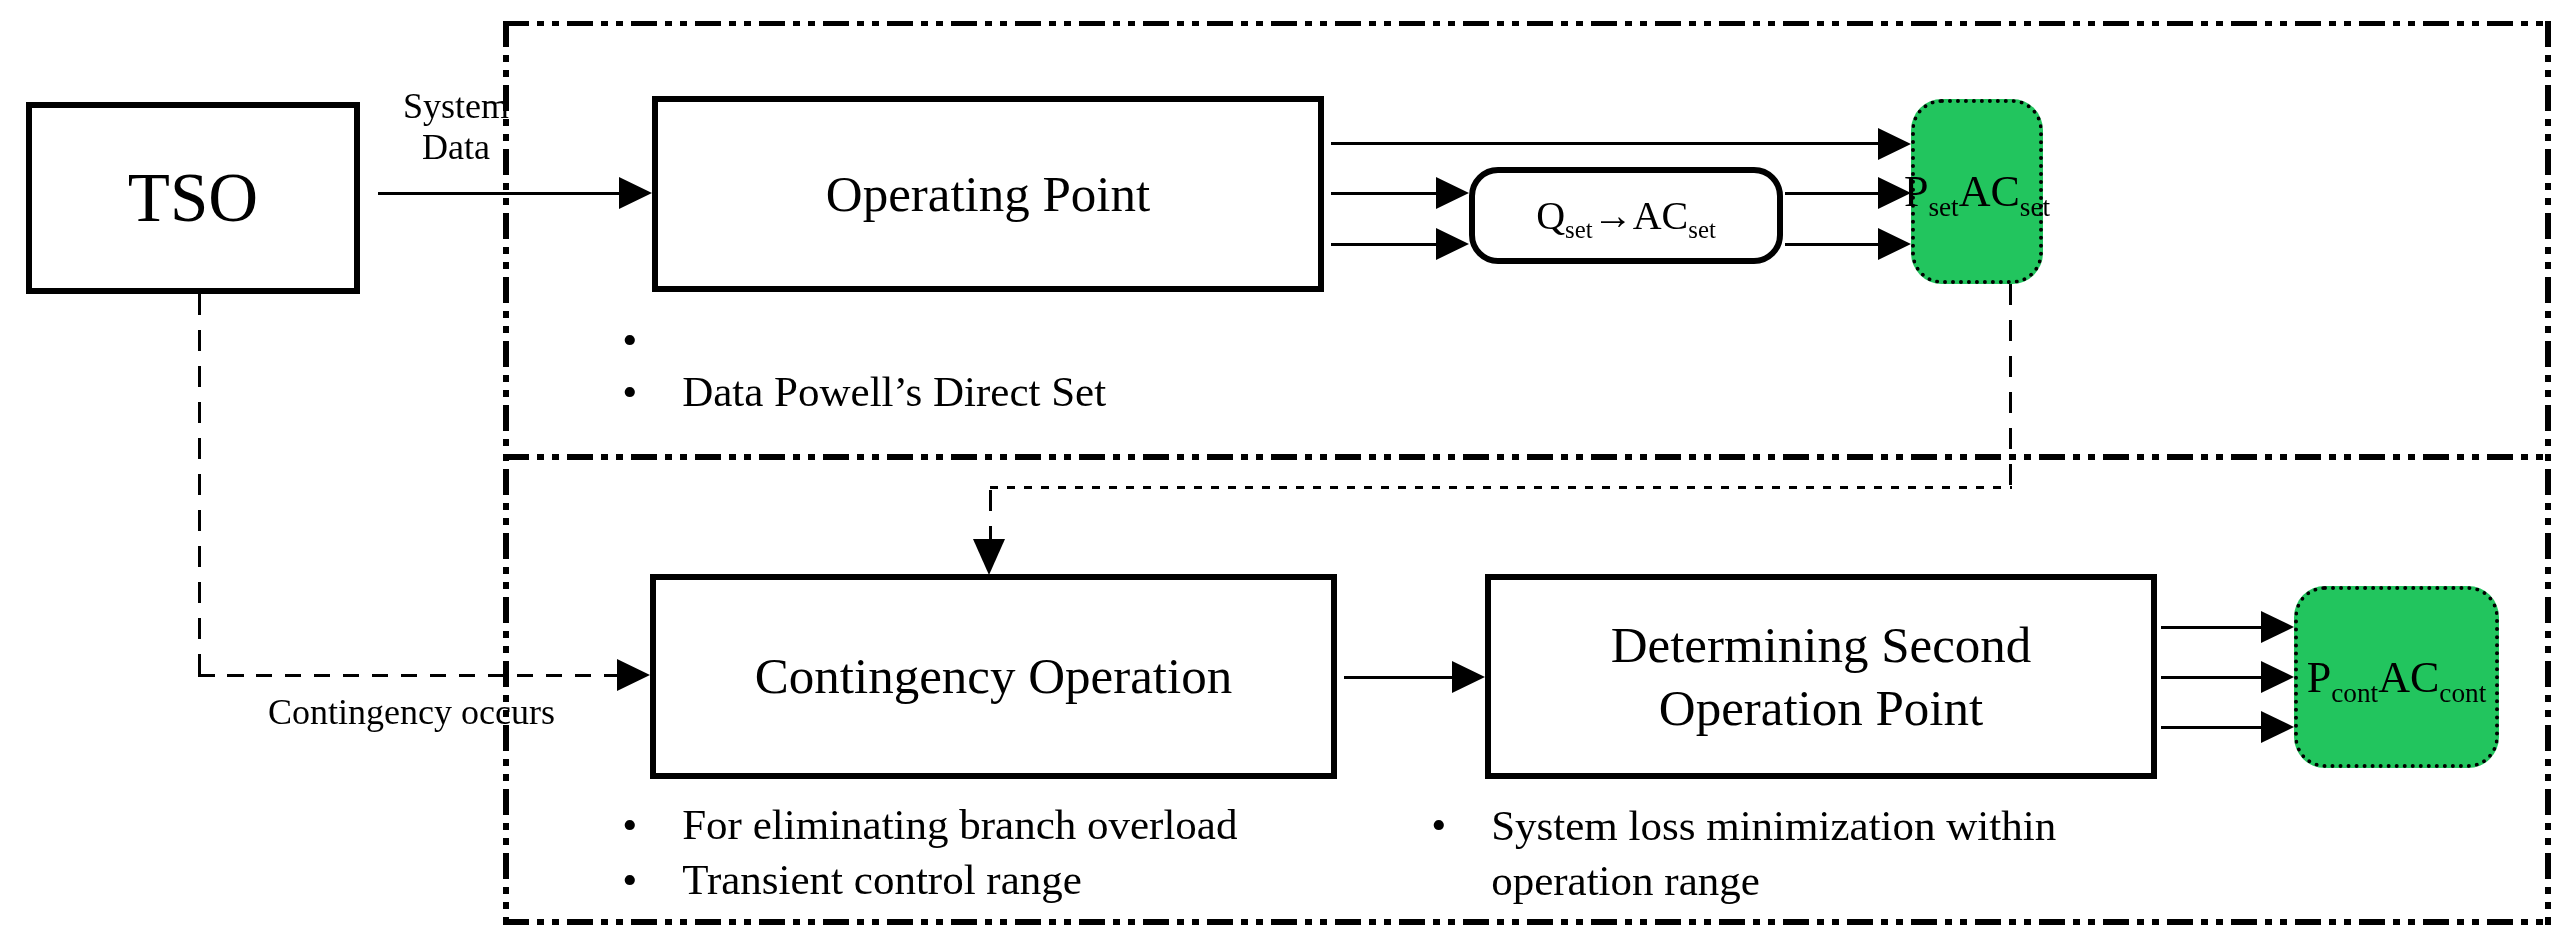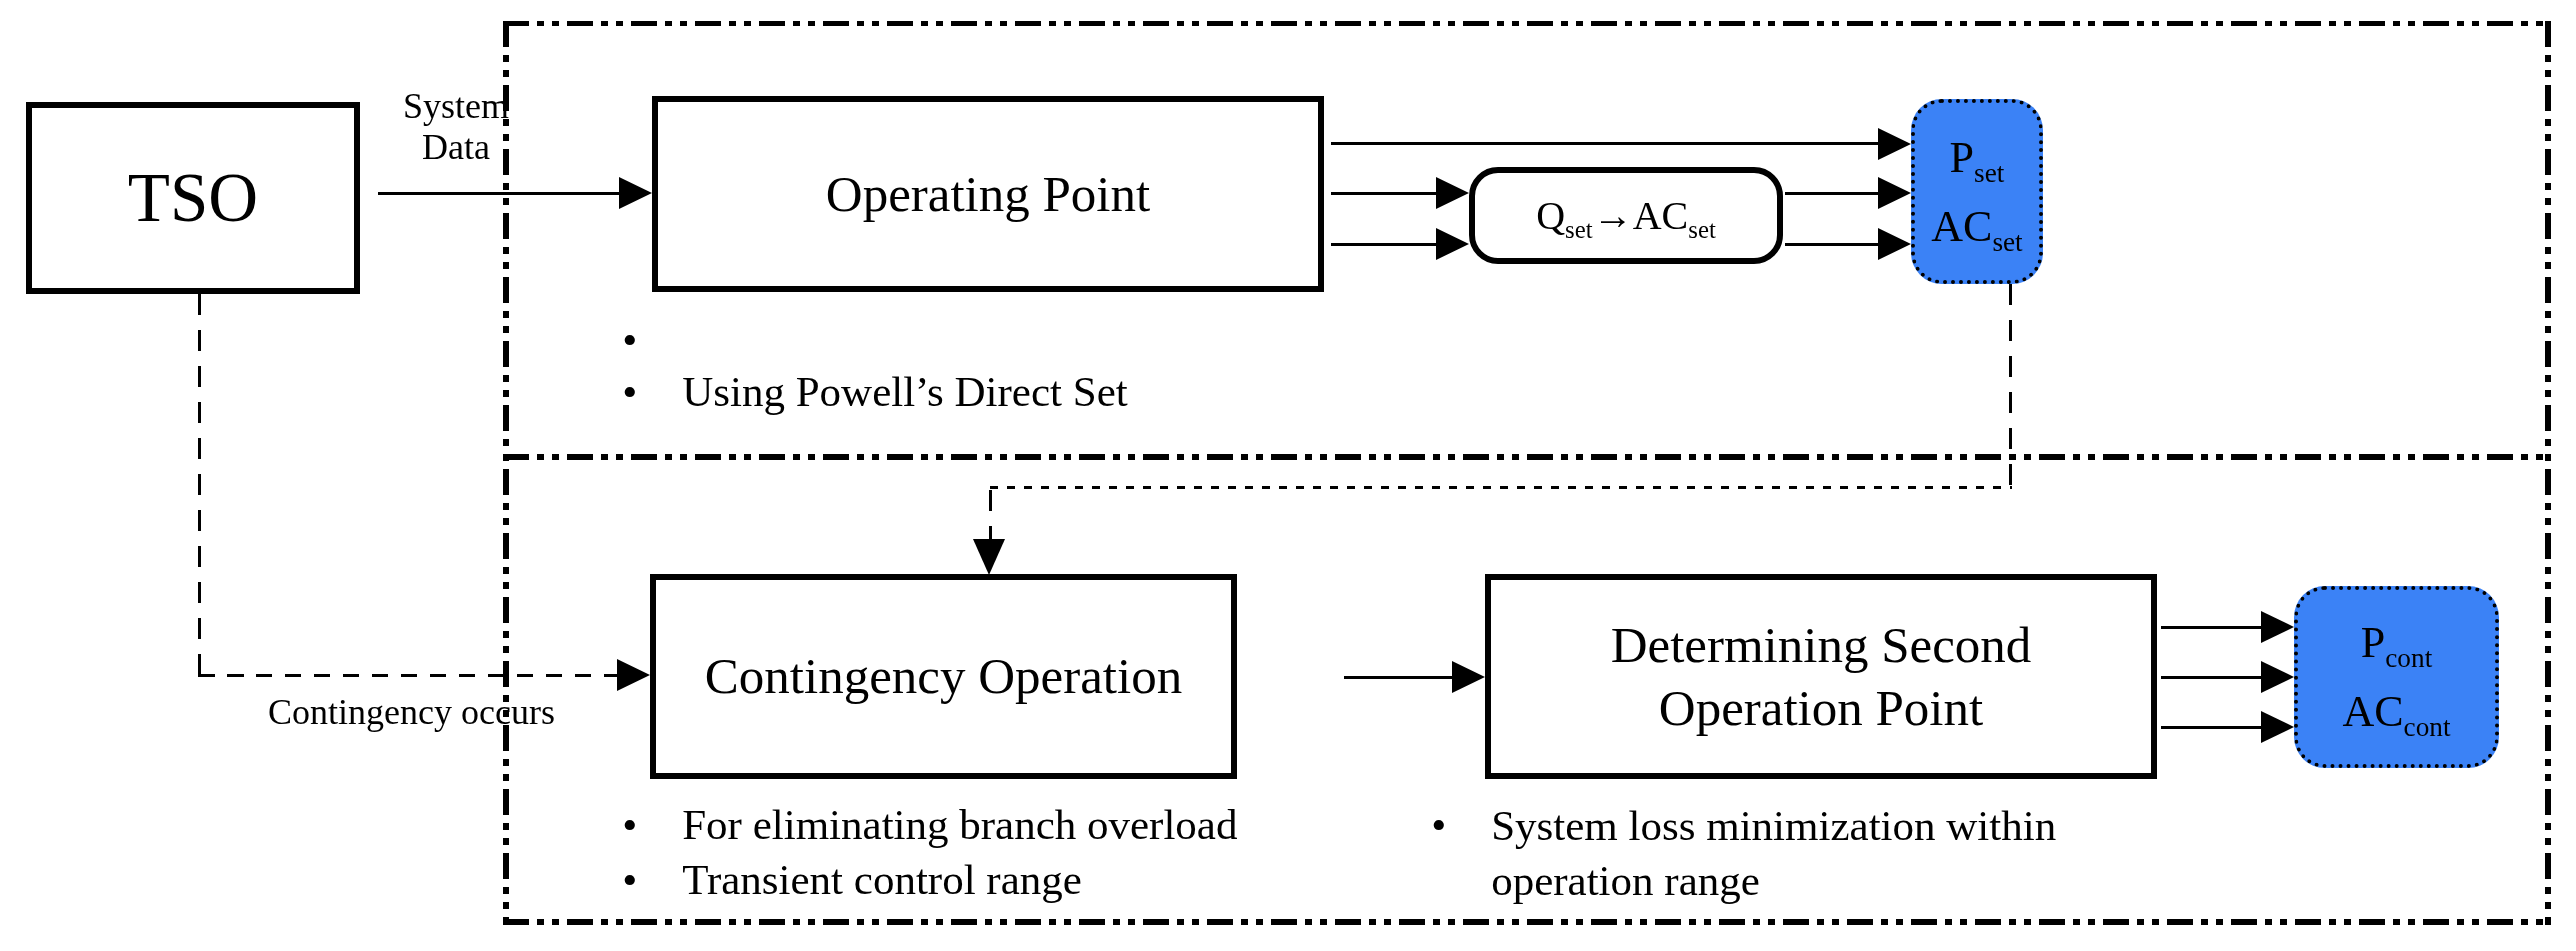--- a/index.html
+++ b/index.html
@@ -22,22 +22,22 @@
   
   .arr-r{position:absolute;width:0;height:0;z-index:2;
     border-top:16.5px solid transparent;border-bottom:16.5px solid transparent;border-left:33px solid #000;}
   .arr-d{position:absolute;width:0;height:0;z-index:2;
     border-left:16.5px solid transparent;border-right:16.5px solid transparent;border-top:36px solid #000;}
   
   .pbox{position:absolute;box-sizing:border-box;border:6.9px solid #000;background:#fff;z-index:3;
     display:flex;flex-direction:column;align-items:center;justify-content:center;text-align:center;}
   .pbox .t{font-size:51px;line-height:63px;white-space:nowrap;}
   
-  .dbox{position:absolute;box-sizing:border-box;border:4.8px dotted #000;border-radius:31px;background:#3b82f6;z-index:3;
-    display:flex;flex-direction:column;align-items:center;justify-content:center;text-align:center;}
+  .dbox{position:absolute;box-sizing:border-box;border:4.8px dotted #000;border-radius:31px;background:#22c55e;z-index:3;
+    display:flex;flex-direction:row;align-items:center;justify-content:center;text-align:center;}
   .dbox .t{font-size:44px;line-height:69px;white-space:nowrap;}
   sub.sb{font-size:0.62em;line-height:0;}
   .lbl{position:absolute;z-index:4;font-size:36px;line-height:41px;text-align:center;}
   .bullet-row{position:absolute;z-index:4;display:flex;align-items:flex-start;font-size:43px;line-height:54px;}
   .bdot{flex:0 0 60px;text-align:left;padding-left:8.2px;}
   .btext{white-space:nowrap;}
   .btext.wrap{white-space:normal;}
 </style>
 </head>
 <body>
@@ -85,35 +85,35 @@
 <div class="dbox" style="left:1911px;top:99px;width:132px;height:185px;">
   <span class="t"><span>P</span><sub class="sb">set</sub></span>
   <span class="t"><span>AC</span><sub class="sb">set</sub></span>
 </div>
 
 <div class="bullet-row" style="left:614px;top:313px;">
   <span class="bdot">•</span>
 </div>
 <div class="bullet-row" style="left:614px;top:365px;">
   <span class="bdot">•</span>
-  <span class="btext">Using Powell’s Direct Set</span>
+  <span class="btext">Data Powell’s Direct Set</span>
 </div>
 
 <div class="dash-v" style="left:2009px;top:284px;height:202px;"></div>
 <div class="dot-h" style="left:990px;top:486px;width:1022px;"></div>
 <div class="dash-v" style="left:989px;top:490px;height:49px;"></div>
 <div class="arr-d" style="left:973px;top:539px;"></div>
 
 <div class="dash-v" style="left:198px;top:294px;height:381px;"></div>
 <div class="dash-h" style="left:198px;top:674px;width:419px;"></div>
 <div class="arr-r" style="left:617px;top:659px;"></div>
 
 <div class="lbl" style="left:199px;top:692px;width:425px;white-space:nowrap;">Contingency occurs</div>
 
-<div class="pbox" style="left:650px;top:574px;width:587px;height:205px;">
+<div class="pbox" style="left:650px;top:574px;width:687px;height:205px;">
   <span class="t">Contingency Operation</span>
 </div>
 
 <div class="hline" style="left:1344px;top:676px;width:108px;"></div>
 <div class="arr-r" style="left:1452px;top:661px;"></div>
 
 <div class="pbox" style="left:1485px;top:574px;width:672px;height:205px;text-align:center;">
   <span class="t">Determining Second</span>
   <span class="t">Operation Point</span>
 </div>

